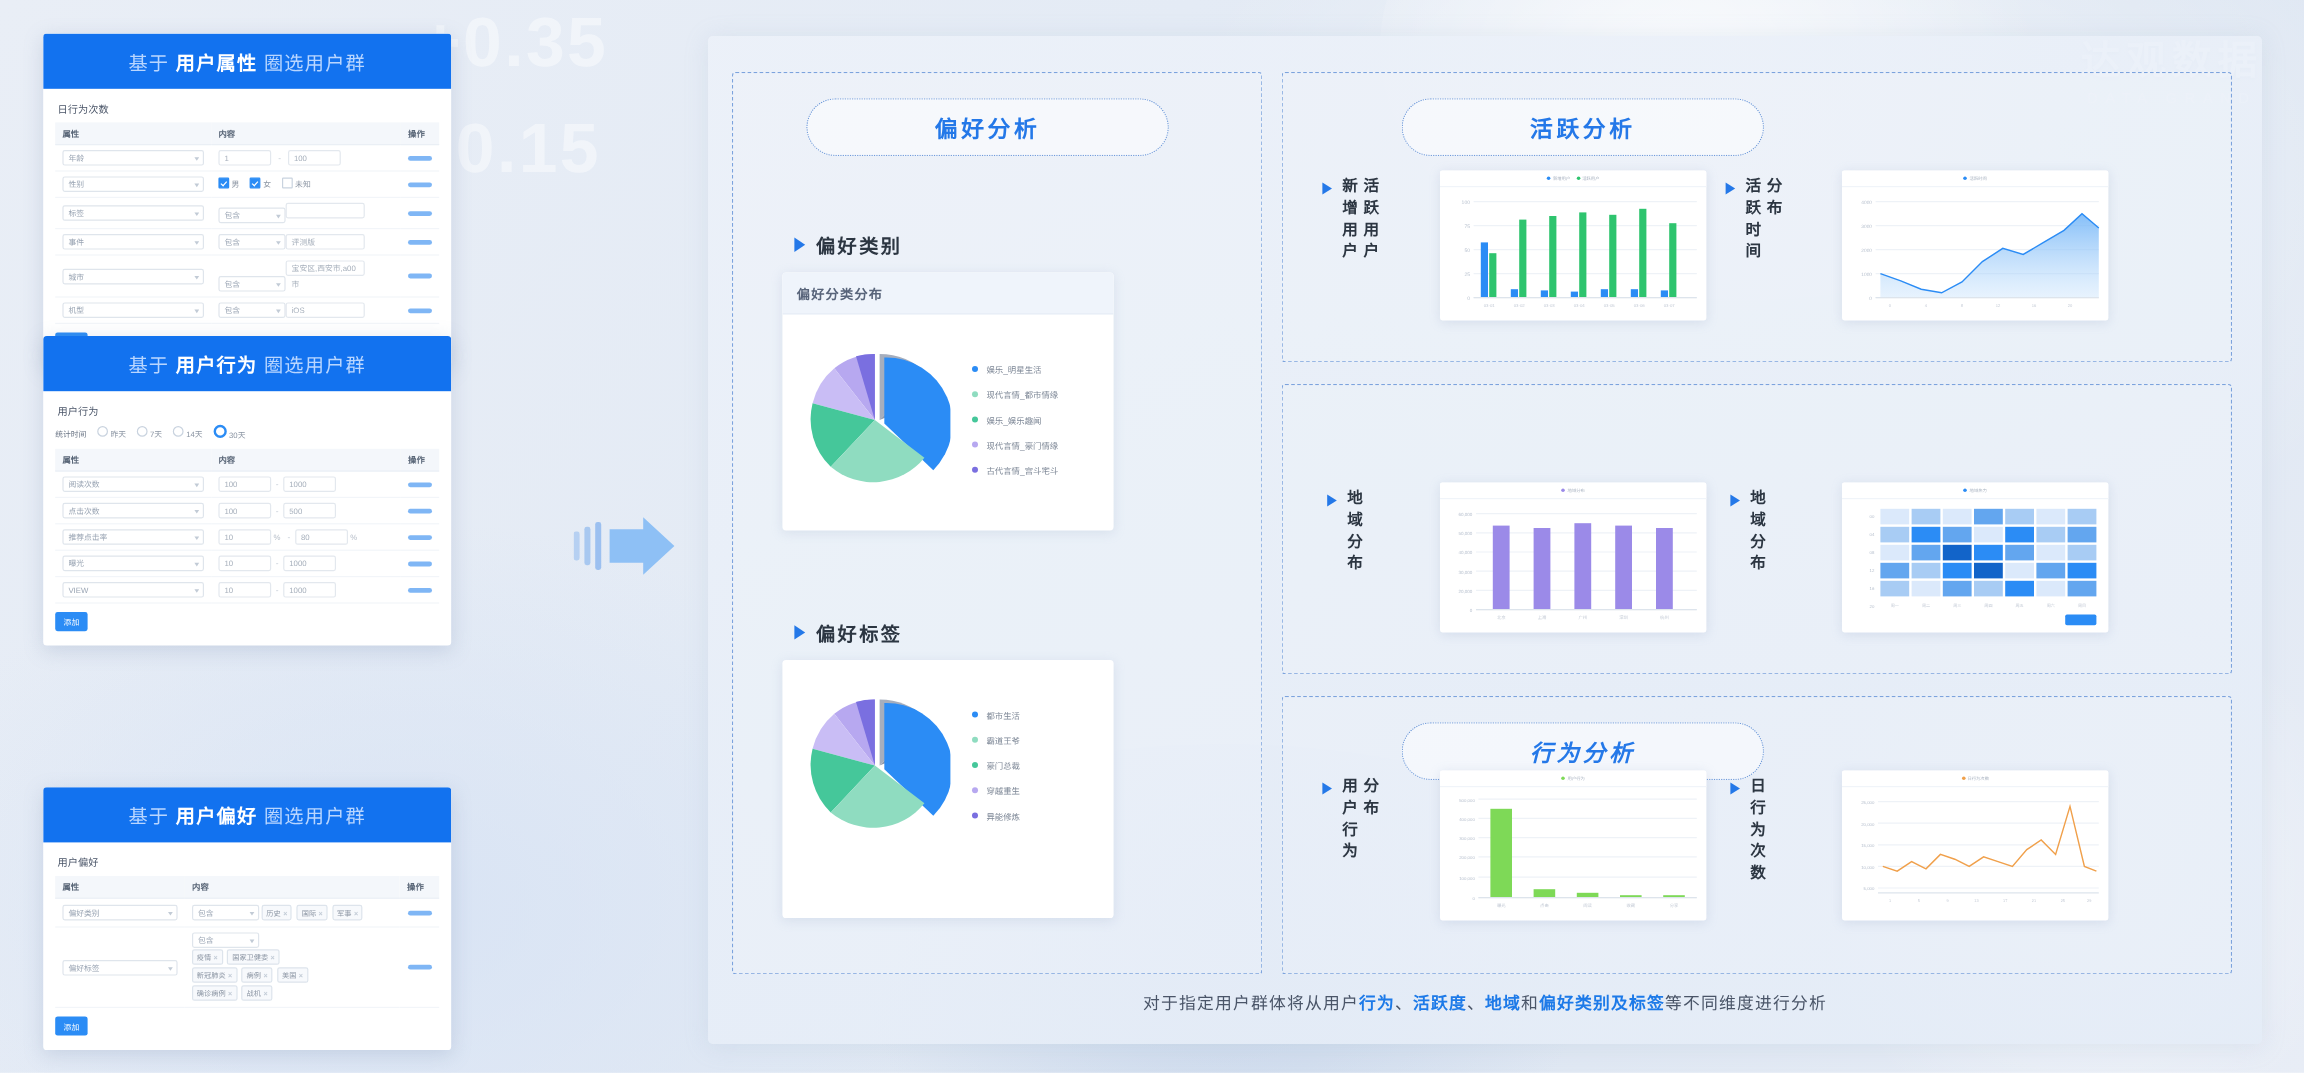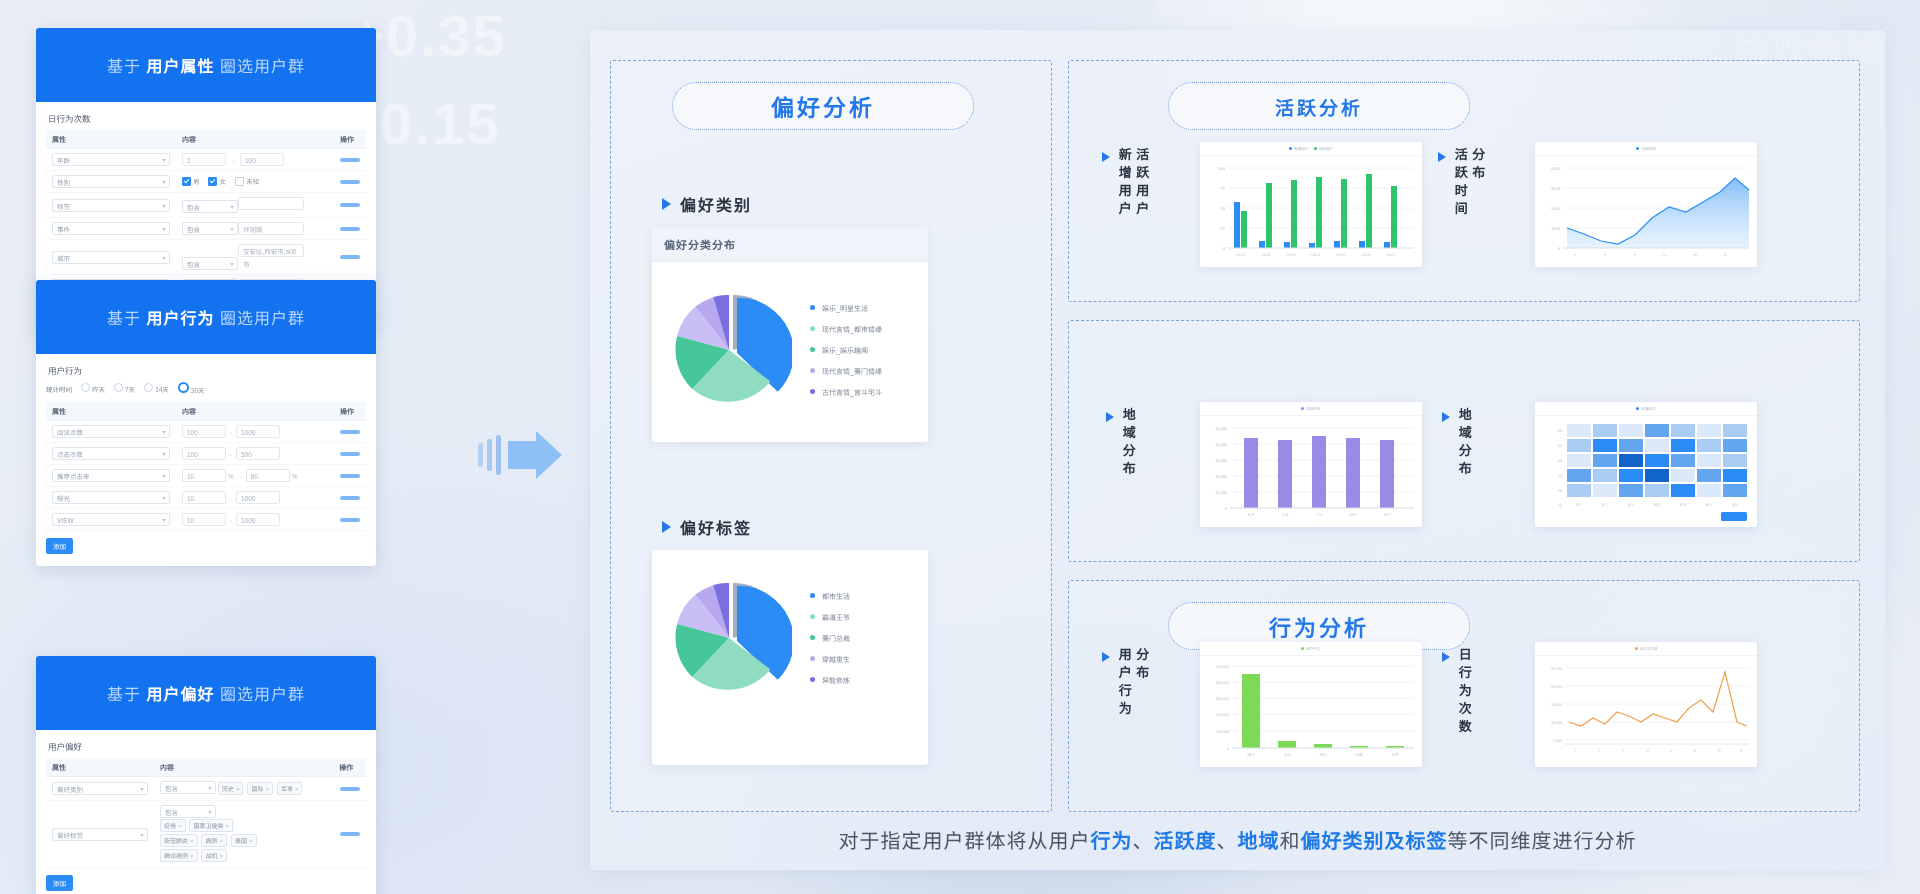--- a/index.html
+++ b/index.html
@@ -34,21 +34,21 @@
   .logo-cn{font-size:33px;font-weight:700;letter-spacing:5px;line-height:1.15;
            text-shadow:0 1px 3px rgba(140,160,190,.35);}
   .logo-en{font-size:12px;letter-spacing:6.5px;margin-top:5px;opacity:.88;}
 
   
   .card{position:absolute;left:36px;width:340px;background:#ffffff;
         border-radius:3px;box-shadow:0 4px 16px rgba(120,140,175,.25);
         overflow:hidden;}
   .card-head{background:#1272ef;color:#fff;text-align:center;
              font-size:16px;font-weight:700;letter-spacing:1px;
-             padding:25px 0;white-space:nowrap;}
+             padding:11px 0;white-space:nowrap;}
   .card-head .dim{color:#b9d6ff;font-weight:400;}
   .card-head .hl{color:#ffffff;font-weight:700;}
   .card-body{padding:8px 10px 12px 10px;}
   .sec-title{font-size:8.5px;color:#4a5568;margin:2px 0 6px 2px;}
 
   .tbl{width:100%;border-collapse:collapse;font-size:7px;color:#7c8798;}
   .tbl th{background:#f4f7fb;color:#5a6778;font-weight:600;text-align:left;
           padding:4px 6px;border-bottom:1px solid #eaeff5;font-size:7px;}
   .tbl td{padding:4px 6px;border-bottom:1px solid #f2f5f9;vertical-align:middle;}
   .th-op{text-align:right;}
@@ -94,24 +94,24 @@
   .dashbox{position:absolute;border:1.4px dashed #7ca3dd;border-radius:3px;
            background:rgba(255,255,255,.12);}
   .box-pref{left:20px;top:30px;width:440px;height:750px;}
   .box-act {left:478px;top:30px;width:790px;height:240px;}
   .box-geo {left:478px;top:290px;width:790px;height:240px;}
   .box-beh {left:478px;top:550px;width:790px;height:230px;}
 
   .pill{position:absolute;border:1.6px dotted #6f9ada;border-radius:26px;
         background:rgba(255,255,255,.5);display:flex;align-items:center;
         justify-content:center;color:#2478e8;font-weight:700;letter-spacing:3px;}
-  .pill-pref{left:82px;top:52px;width:300px;height:46px;font-size:23px;}
+  .pill-pref{left:82px;top:52px;width:300px;height:46px;font-size:19px;}
   .pill-act {left:578px;top:52px;width:300px;height:46px;font-size:19px;}
   .pill-geo {left:578px;top:312px;width:300px;height:46px;font-size:19px;}
-  .pill-beh {left:578px;top:572px;width:300px;height:46px;font-size:22px;}
+  .pill-beh {left:578px;top:572px;width:300px;height:46px;font-size:19px;font-style:italic;}
 
   .bullet-h{position:absolute;display:flex;align-items:center;gap:9px;
             color:#2c3642;font-size:16px;font-weight:700;letter-spacing:2px;}
   .bh-1{left:72px;top:162px;}
   .bh-2{left:72px;top:485px;}
   .tri{width:0;height:0;border-top:6px solid transparent;border-bottom:6px solid transparent;
        border-left:9px solid #2478e8;display:inline-block;}
 
   
   .panel{position:absolute;background:#ffffff;border-radius:3px;
@@ -137,21 +137,21 @@
 
   .mini{position:absolute;background:#fff;border-radius:2px;
         box-shadow:0 2px 9px rgba(140,160,195,.22);overflow:hidden;}
   .mini-head{height:13px;background:#fff;border-bottom:1px solid #f0f4f9;
              display:flex;align-items:center;justify-content:center;gap:5px;}
   .mh-lg{display:flex;align-items:center;gap:2px;font-size:3.6px;color:#a8b2c0;}
   .mh-dot{width:3px;height:3px;border-radius:50%;display:inline-block;}
   .mini-body{position:relative;}
 
   .caption{position:absolute;left:0;right:0;top:795px;text-align:center;
-           font-size:20px;color:#4a5568;letter-spacing:1px;}
+           font-size:14px;color:#4a5568;letter-spacing:1px;}
   .caption b{color:#1d7ae8;font-weight:700;}
 </style>
 </head>
 <body>
 
 <div class="bg-blob blob-a"></div>
 <div class="bg-blob blob-b"></div>
 <div class="bg-blob blob-c"></div>
 <div class="bg-num n1">+0.35</div>
 <div class="bg-num n2">+0.15</div>

